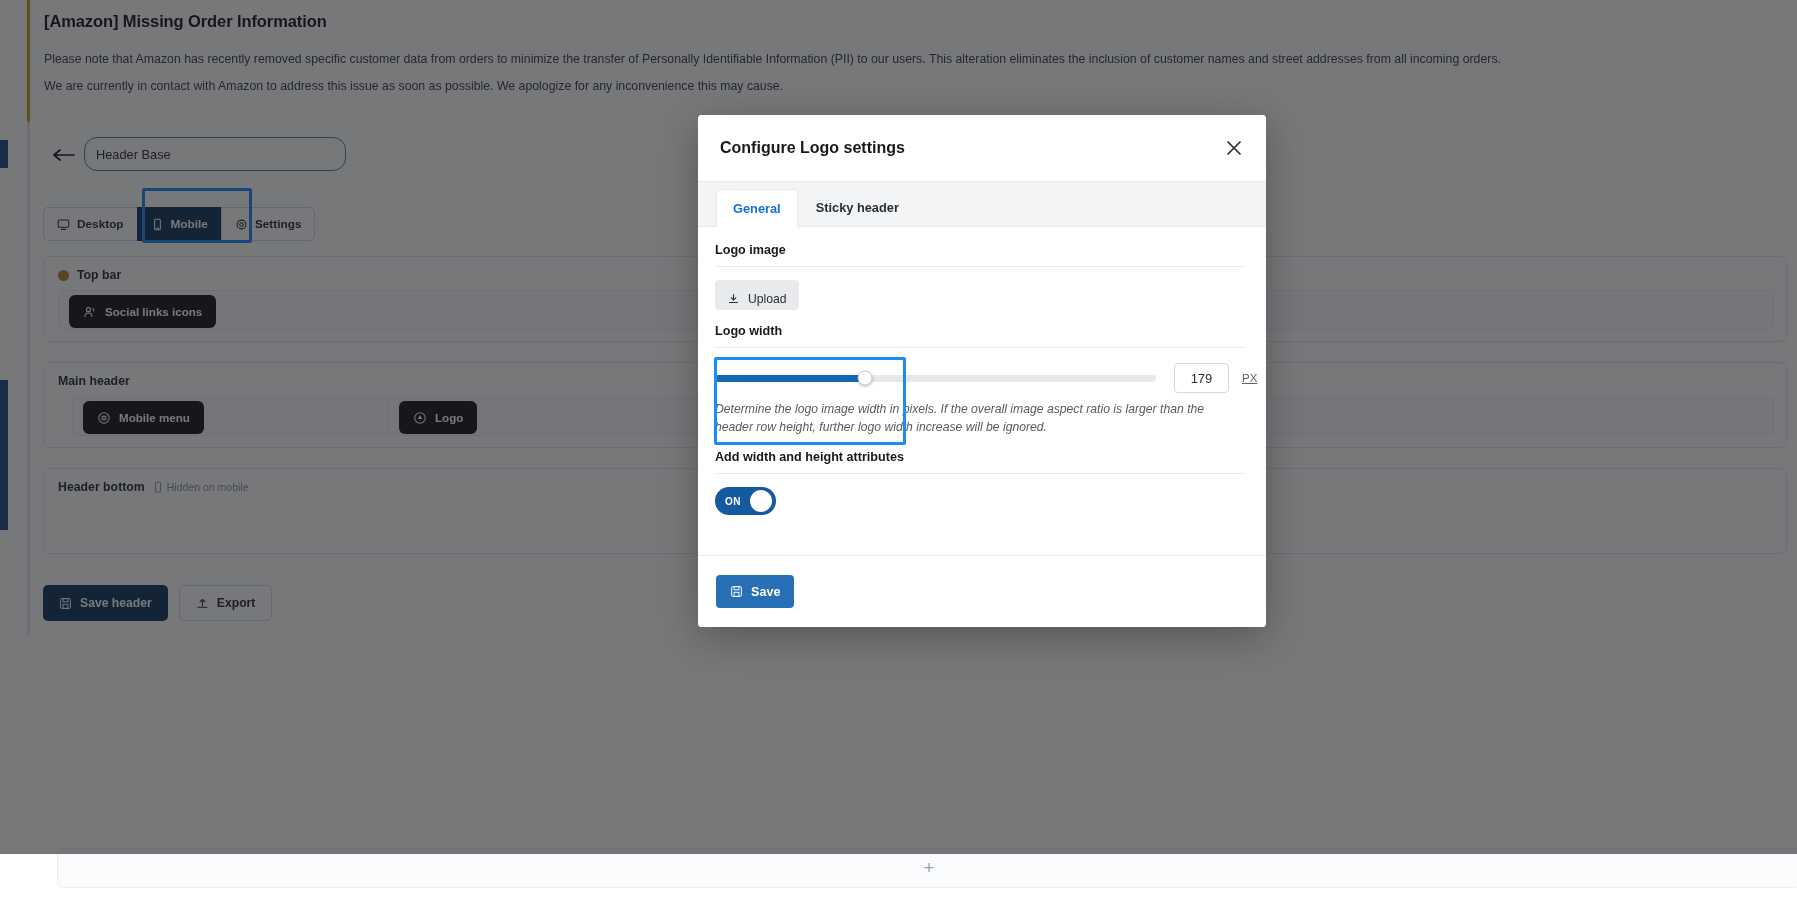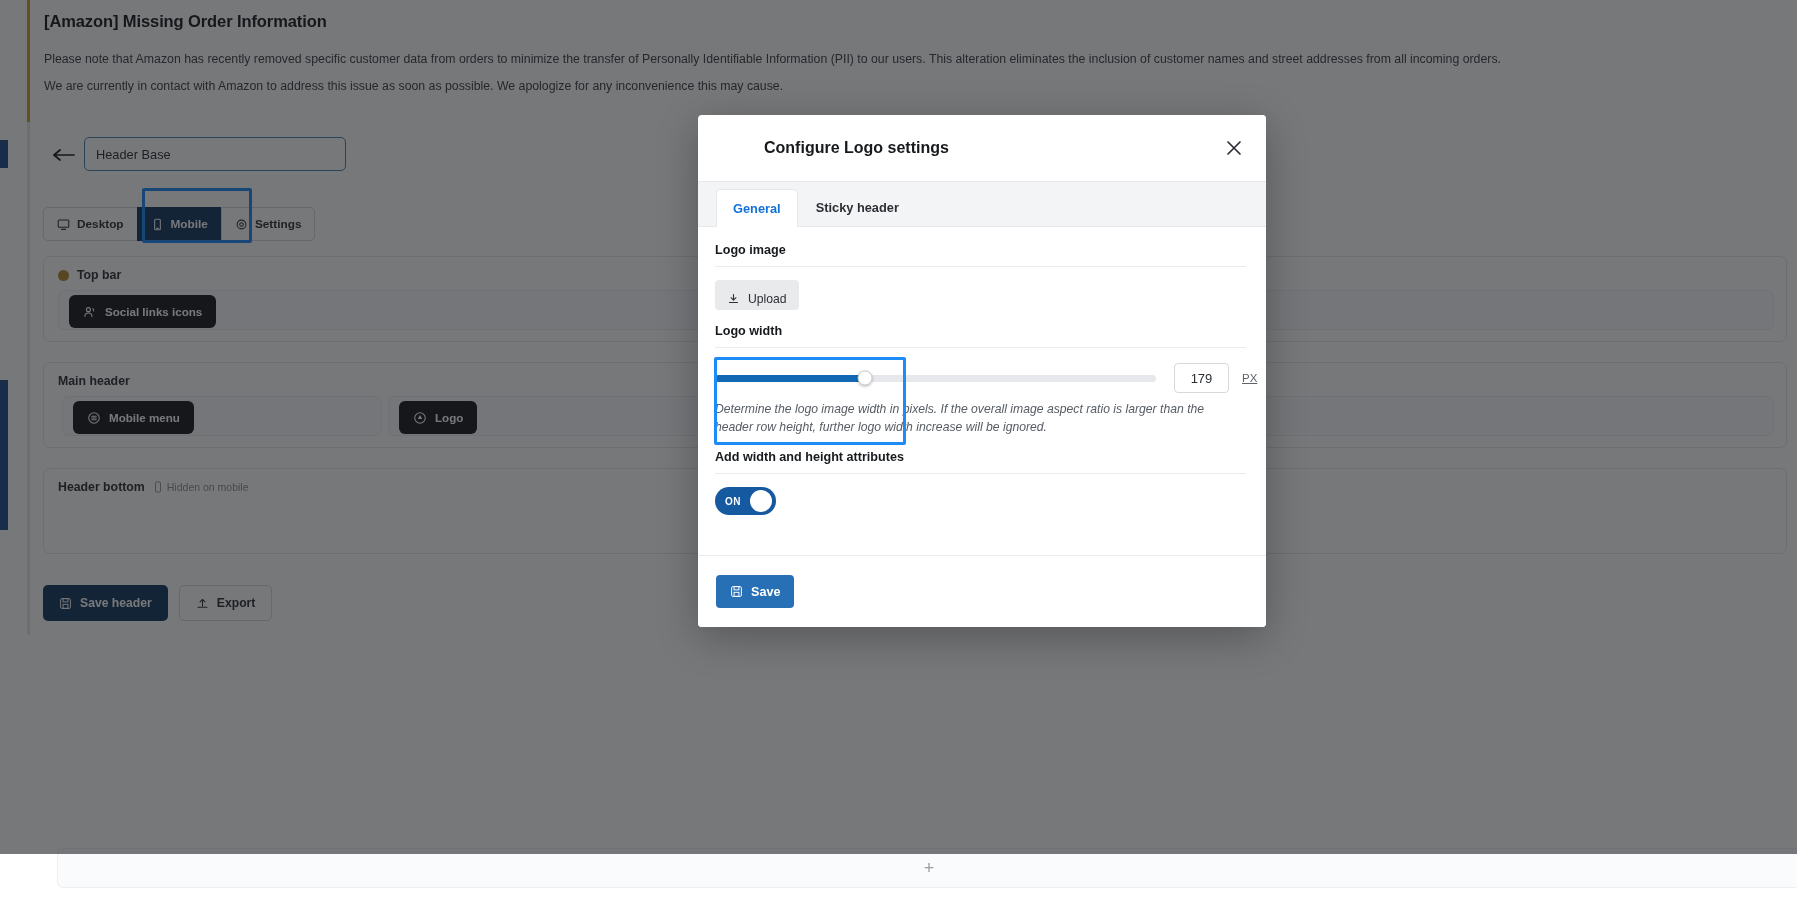--- a/index.html
+++ b/index.html
@@ -37,21 +37,21 @@
     background:#ffffff; border-left:3px solid #e4e6ea;
   }
 
   .back-arrow {
     position:absolute; left:17px; top:21px; width:34px; height:24px;
     display:flex; align-items:center; justify-content:center;
     font-size:22px; color:#16191d; line-height:1;
   }
   .name-input {
     position:absolute; left:54px; top:15px; width:262px; height:34px;
-    border:1px solid #4a7fb5; border-radius:5px; background:#fff;
+    border:1px solid #4a7fb5; border-radius:13px; background:#fff;
     display:flex; align-items:center; padding-left:11px;
     font-size:12.8px; color:#2b2f34;
   }
 
   .device-tabs {
     position:absolute; left:13px; top:85px; height:34px;
     display:flex; align-items:stretch; gap:0px;
   }
   .dev-btn {
     display:flex; align-items:center; gap:7px;
@@ -127,21 +127,20 @@
   .modal {
     position:absolute; left:698px; top:115px; width:568px; height:512px;
     background:#ffffff; border-radius:4px;
     box-shadow:0 10px 40px rgba(0,0,0,.28);
     display:flex; flex-direction:column; overflow:hidden;
   }
   .modal-head {
     position:relative; height:66px; flex:0 0 auto;
     display:flex; align-items:center; padding:0 22px;
     background:#ffffff;
-    margin-left:44px;
   }
   .modal-title { font-size:16px; font-weight:bold; color:#16191d; }
   .modal-close {
     position:absolute; right:18px; top:19px; width:28px; height:28px;
     display:flex; align-items:center; justify-content:center;
     color:#2b2f34;
   }
 
   .tabstrip {
     height:46px; flex:0 0 auto; background:#f3f4f6;
@@ -310,21 +309,21 @@
             </span>
             <span>Social links icons</span>
           </div>
         </div>
       </div>
 
       <div class="row-card" style="top:240px; height:86px;">
         <div class="row-title">
           <span>Main header</span>
         </div>
-        <div class="slot" style="left:18px; top:33px; width:320px; height:40px;">
+        <div class="slot" style="left:28px; top:33px; width:320px; height:40px;">
           <div class="chip" style="left:10px; top:4px;">
             <span class="chip-ico">
               <svg width="14" height="14" viewBox="0 0 16 16" fill="none" stroke="#ffffff" stroke-width="1.2">
                 <circle cx="8" cy="8" r="6"></circle>
                 <path d="M5.4 6.1h5.2M5.4 8h5.2M5.4 9.9h5.2" stroke-linecap="round"></path>
               </svg>
             </span>
             <span>Mobile menu</span>
           </div>
         </div>

